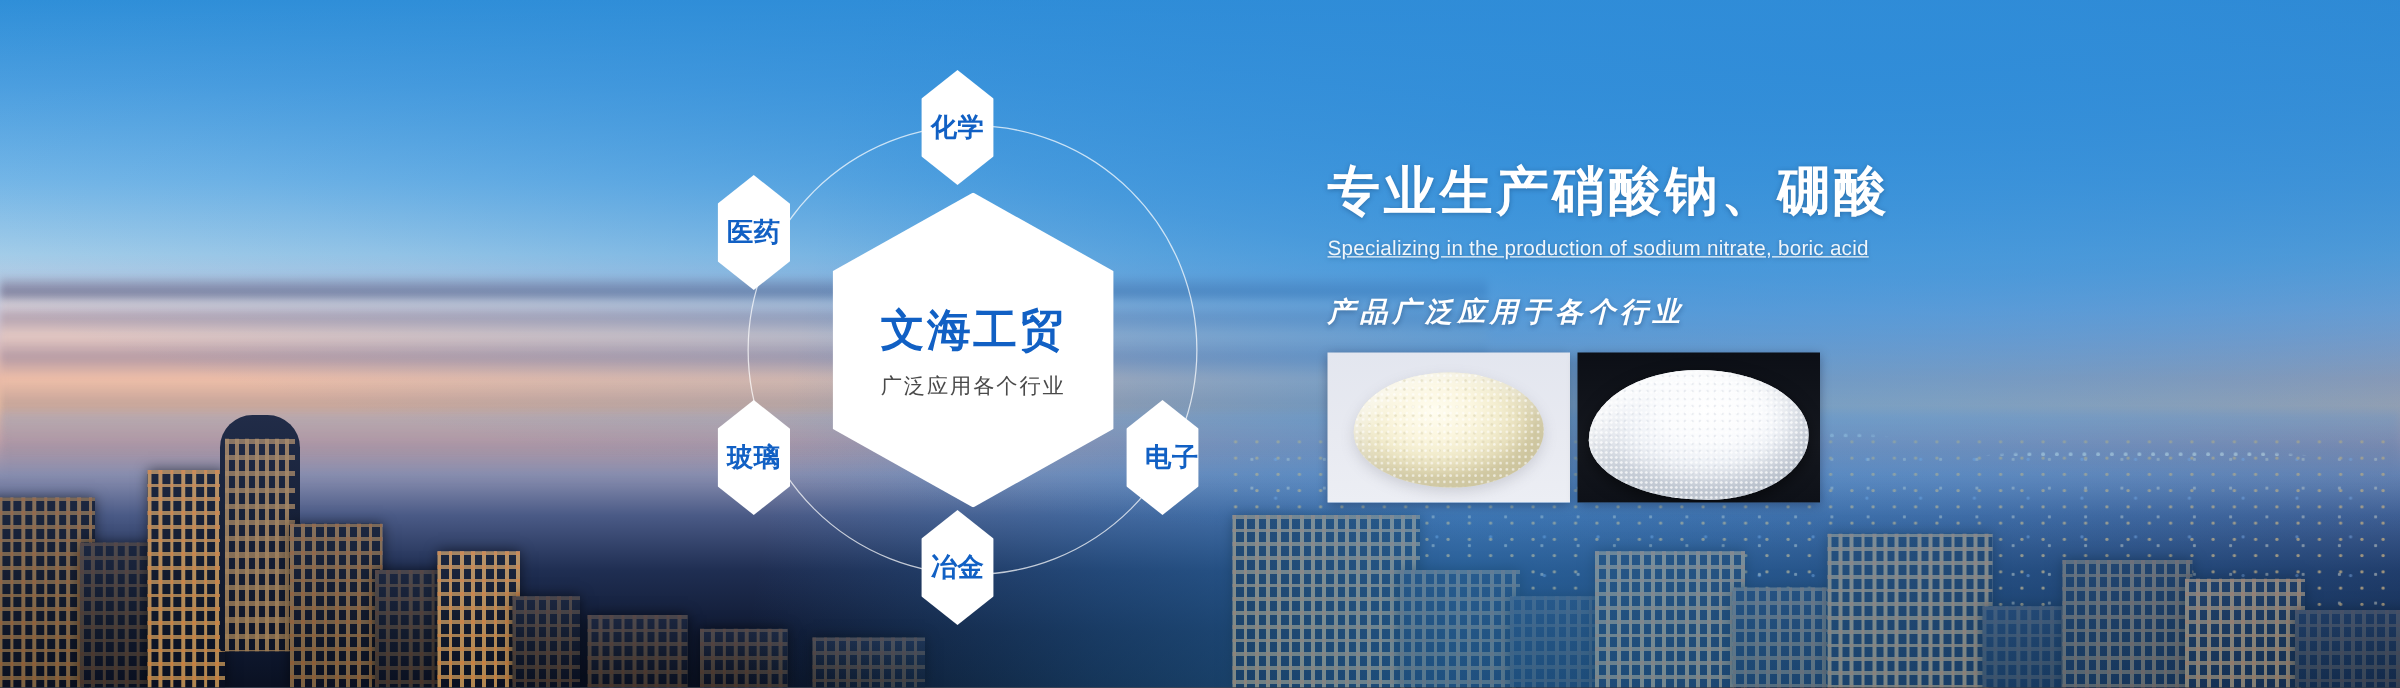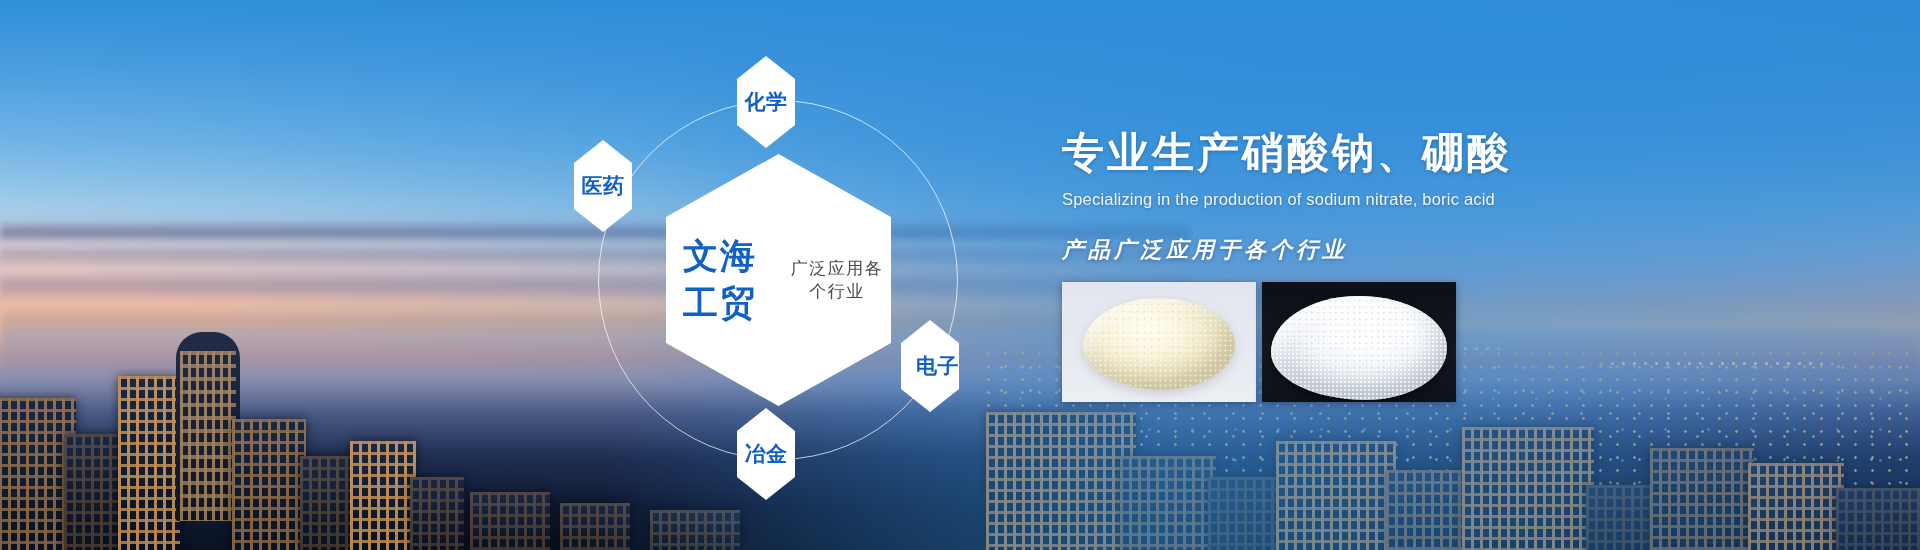--- a/index.html
+++ b/index.html
@@ -156,21 +156,21 @@
   .hex-sm {
     width:58px; height:92px;
     font-size:21px; font-weight:bold;
     color:#1160c4;
     letter-spacing:.5px;
   }
   .hex-center {
     left:50%; top:50%;
     width:225px; height:252px;
     margin:-126px 0 0 -112px;
-    flex-direction:row;
+    flex-direction:column;
     gap:9px;
   }
   .hex-center .brand {
     font-size:35px; font-weight:bold; color:#1160c4; letter-spacing:2px;
   }
   .hex-center .brand-sub {
     font-size:17px; color:#4a4a4a; letter-spacing:1.5px;
   }
 
   
@@ -192,20 +192,21 @@
     letter-spacing:3px; line-height:1.18;
     text-shadow:0 1px 4px rgba(10,40,80,.35);
     white-space:nowrap;
   }
   .subline {
     margin-top:12px;
     font-size:16.5px; color:#f0f6fb; font-weight:normal;
     letter-spacing:.2px;
     text-shadow:0 1px 3px rgba(10,40,80,.35);
     white-space:nowrap;
+    text-decoration:underline;
   }
   .tagline {
     margin-top:26px;
     font-size:22px; color:#ffffff;
     font-family:"Liberation Serif","DejaVu Serif",serif;
     font-style:italic; font-weight:bold;
     letter-spacing:4px;
     text-shadow:0 1px 4px rgba(10,40,80,.4);
     white-space:nowrap;
   }
@@ -325,20 +326,23 @@
 
     <div class="hex hex-sm hex-chem">
         <span>化学</span>
       </div>
     <div class="hex hex-sm hex-elec">
         <span>电子</span>
       </div>
     <div class="hex hex-sm hex-metal">
         <span>冶金</span>
       </div>
+    <div class="hex hex-sm hex-glass">
+        <span>玻璃</span>
+      </div>
     <div class="hex hex-sm hex-med">
         <span>医药</span>
       </div>
 
     <div class="hex hex-center">
       <span class="brand">文海工贸</span>
       <span class="brand-sub">广泛应用各个行业</span>
     </div>
   </div>
 

